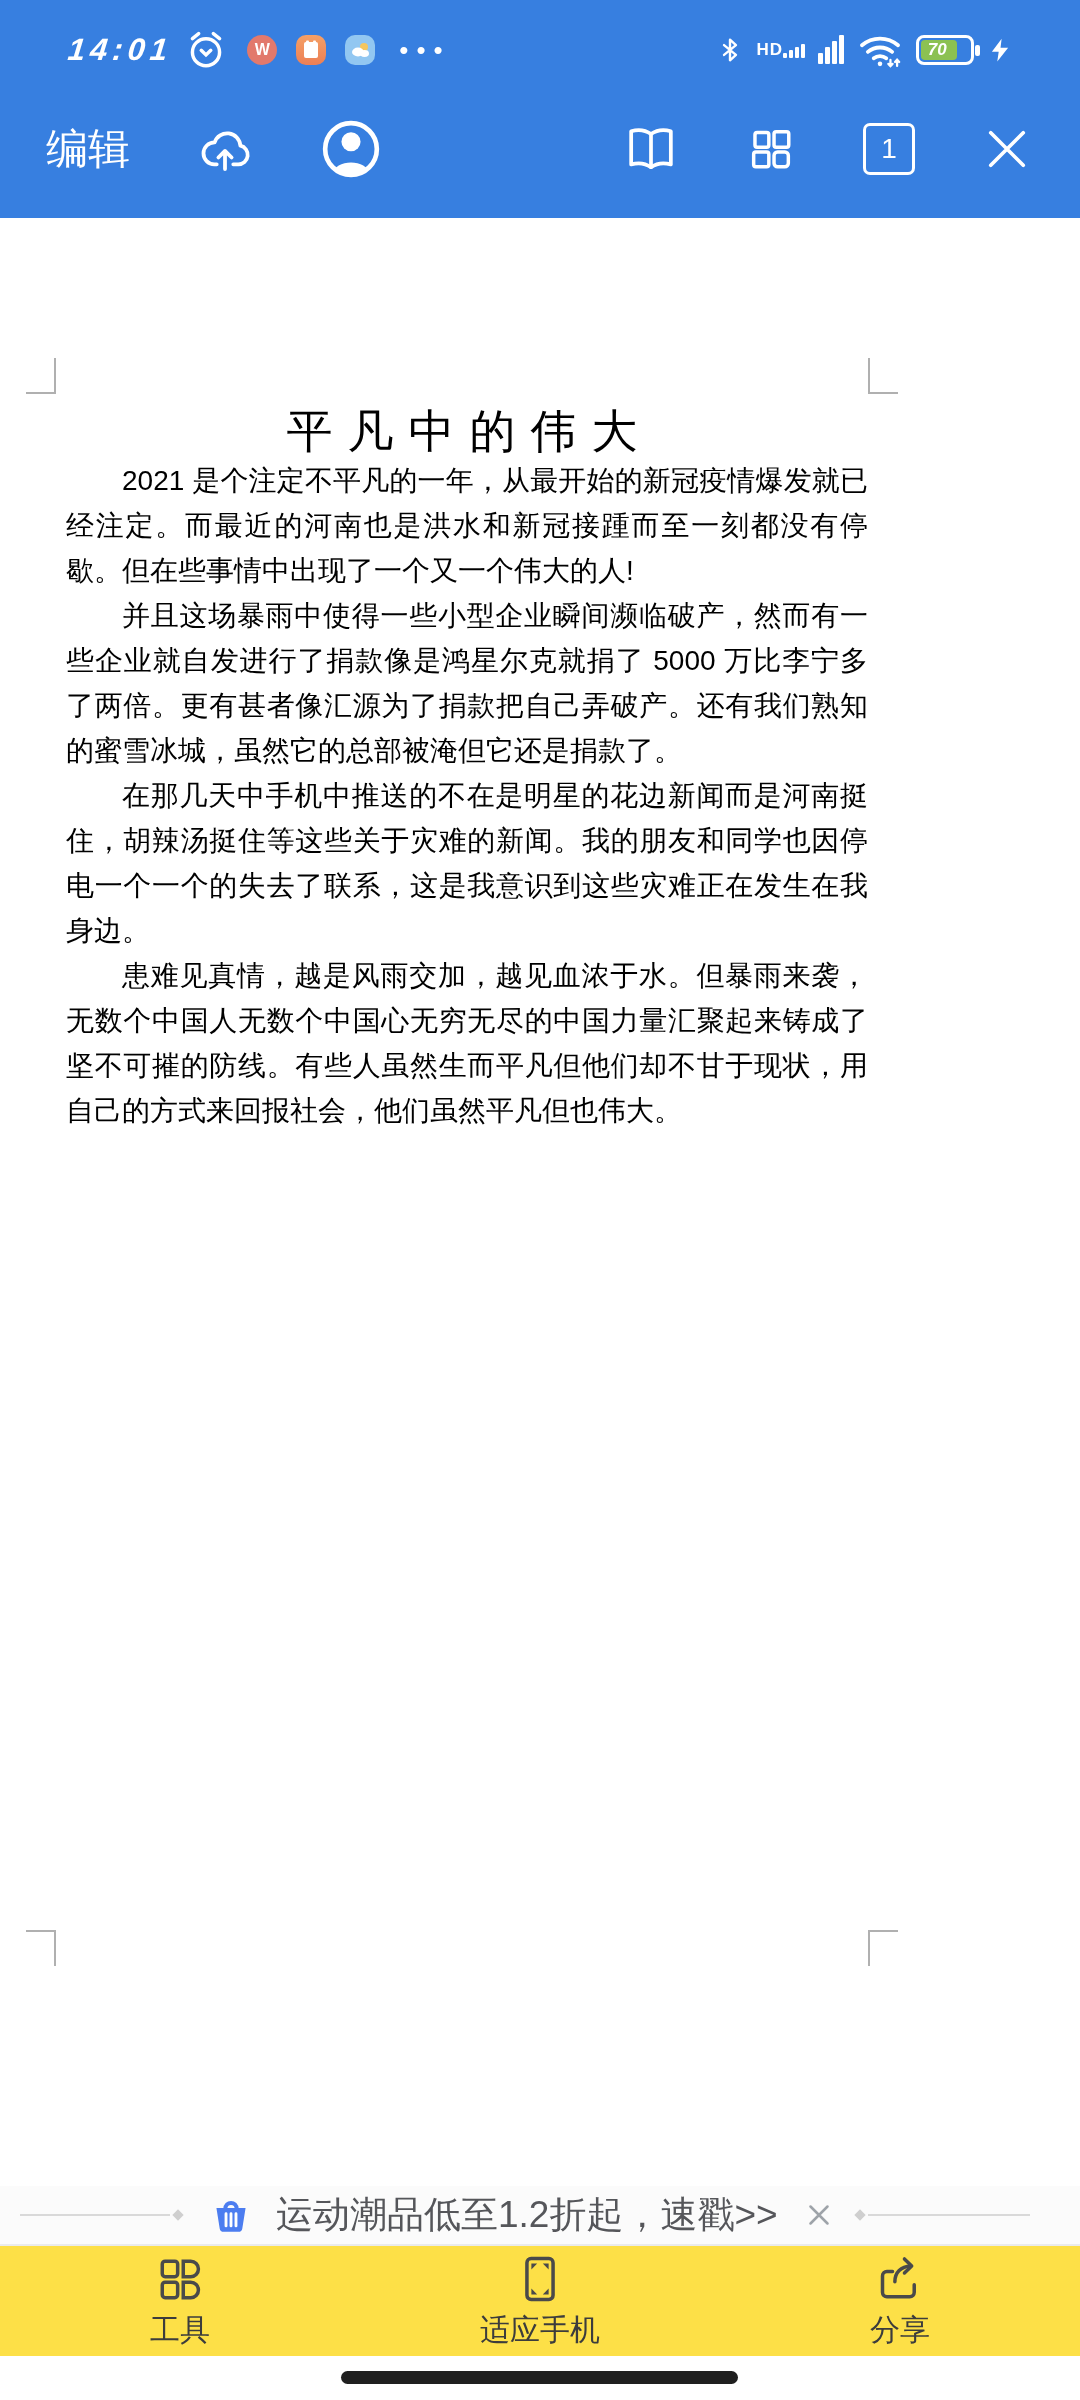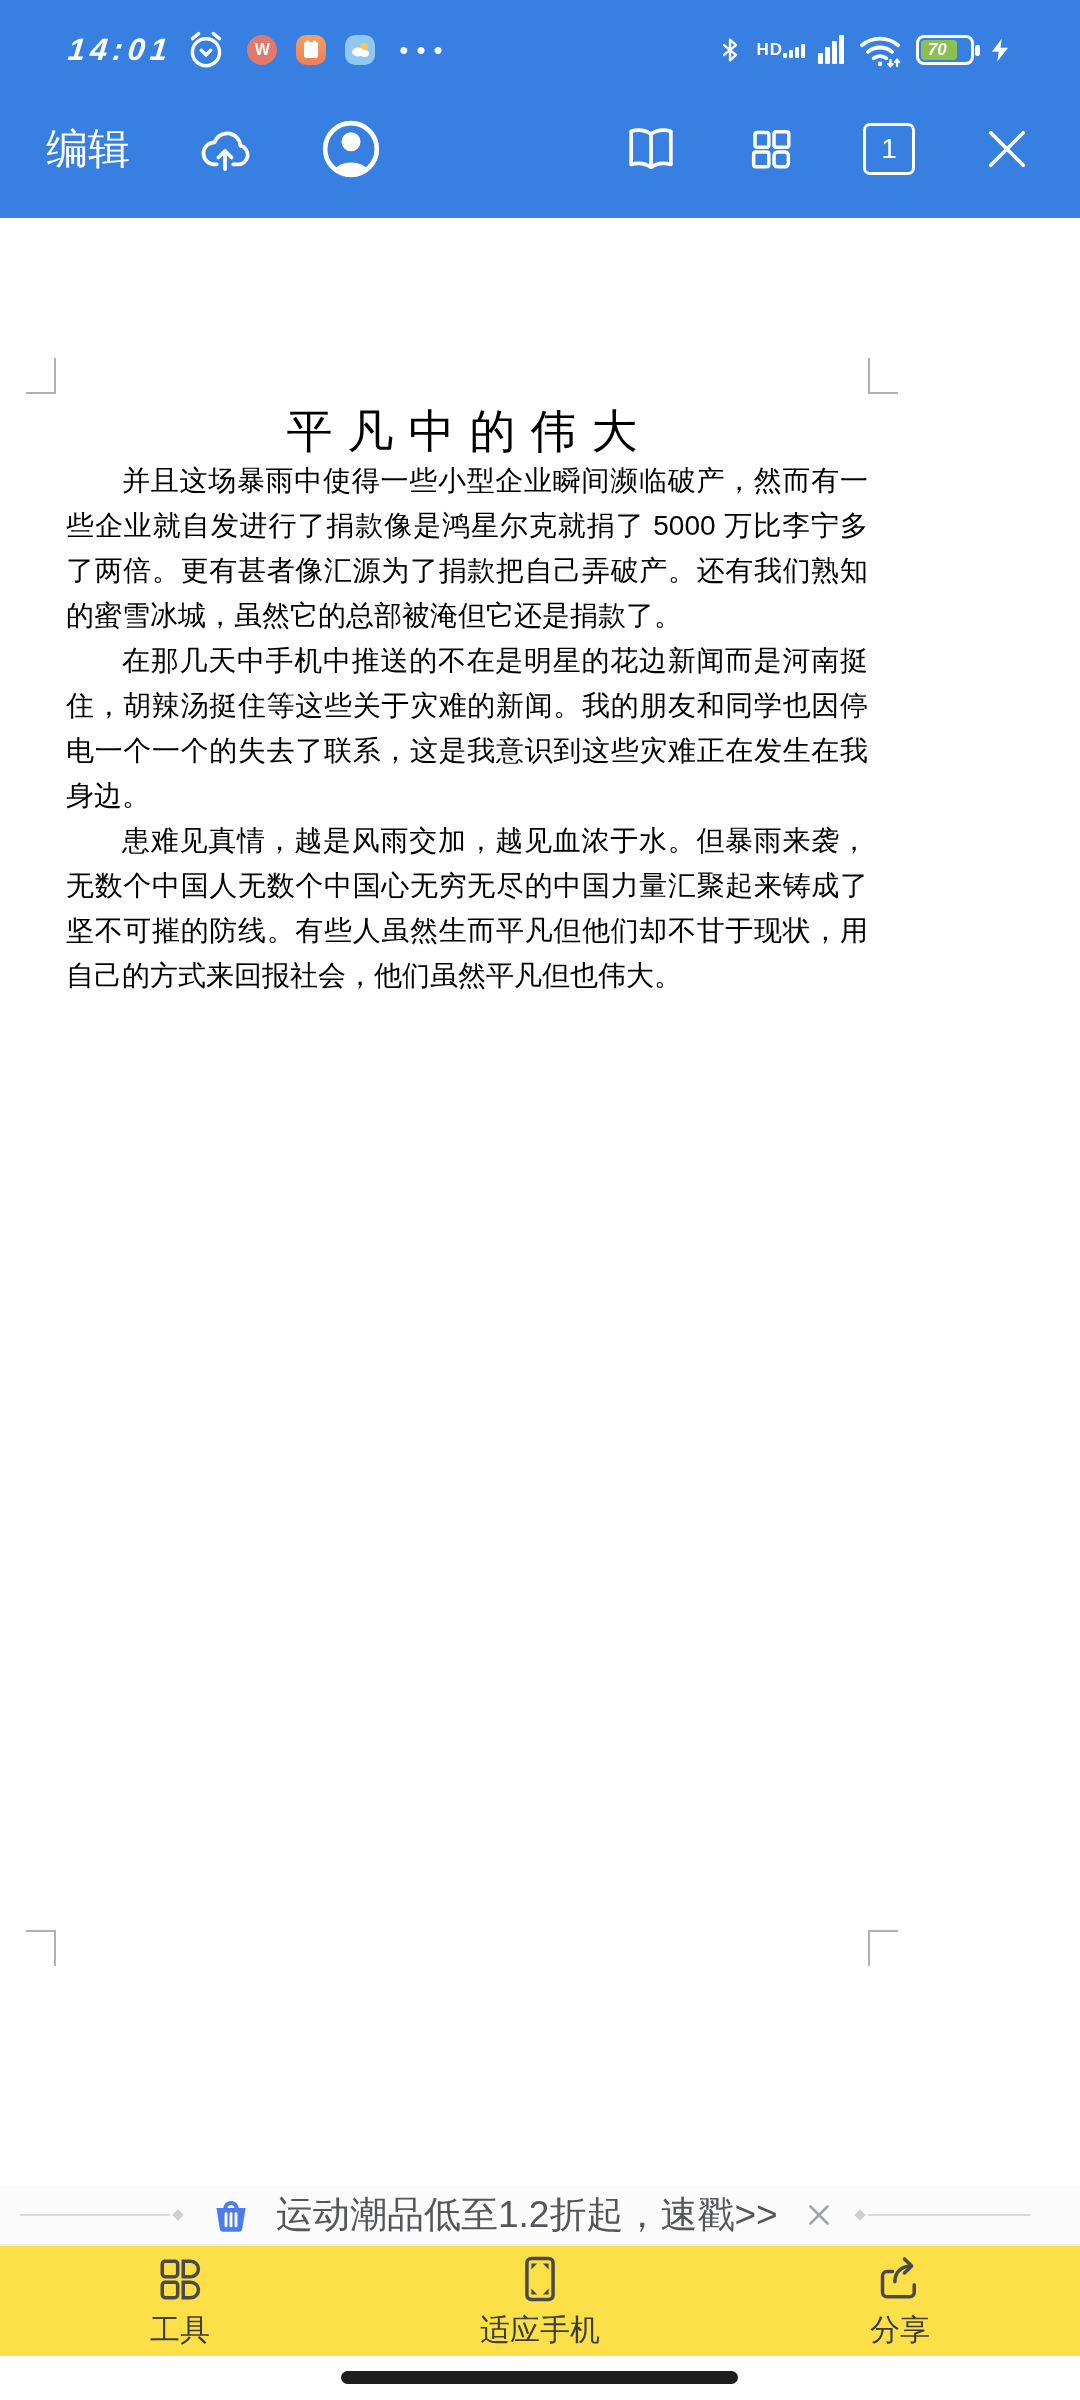--- a/index.html
+++ b/index.html
@@ -182,20 +182,21 @@
     </div>
   </div>
 
   <div class="doc">
     <span class="corner tl"></span>
     <span class="corner tr"></span>
     <span class="corner bl"></span>
     <span class="corner br"></span>
 
     <h1 class="doc-title">平凡中的伟大</h1>
+    <p>2021 是个注定不平凡的一年，从最开始的新冠疫情爆发就已经注定。而最近的河南也是洪水和新冠接踵而至一刻都没有停歇。但在些事情中出现了一个又一个伟大的人!</p>
     <p>并且这场暴雨中使得一些小型企业瞬间濒临破产，然而有一些企业就自发进行了捐款像是鸿星尔克就捐了 5000 万比李宁多了两倍。更有甚者像汇源为了捐款把自己弄破产。还有我们熟知的蜜雪冰城，虽然它的总部被淹但它还是捐款了。</p>
     <p>在那几天中手机中推送的不在是明星的花边新闻而是河南挺住，胡辣汤挺住等这些关于灾难的新闻。我的朋友和同学也因停电一个一个的失去了联系，这是我意识到这些灾难正在发生在我身边。</p>
     <p>患难见真情，越是风雨交加，越见血浓于水。但暴雨来袭，无数个中国人无数个中国心无穷无尽的中国力量汇聚起来铸成了坚不可摧的防线。有些人虽然生而平凡但他们却不甘于现状，用自己的方式来回报社会，他们虽然平凡但也伟大。</p>
   </div>
 
   <div class="ad-strip">
     <span class="ad-line l"></span>
     <span class="diamond"></span>
     <span class="ad-basket">
       <svg width="46" height="46" viewBox="0 0 24 24">

